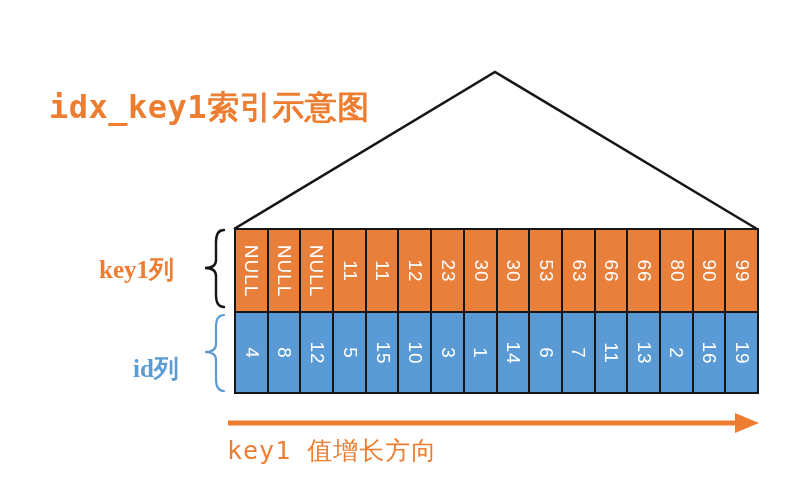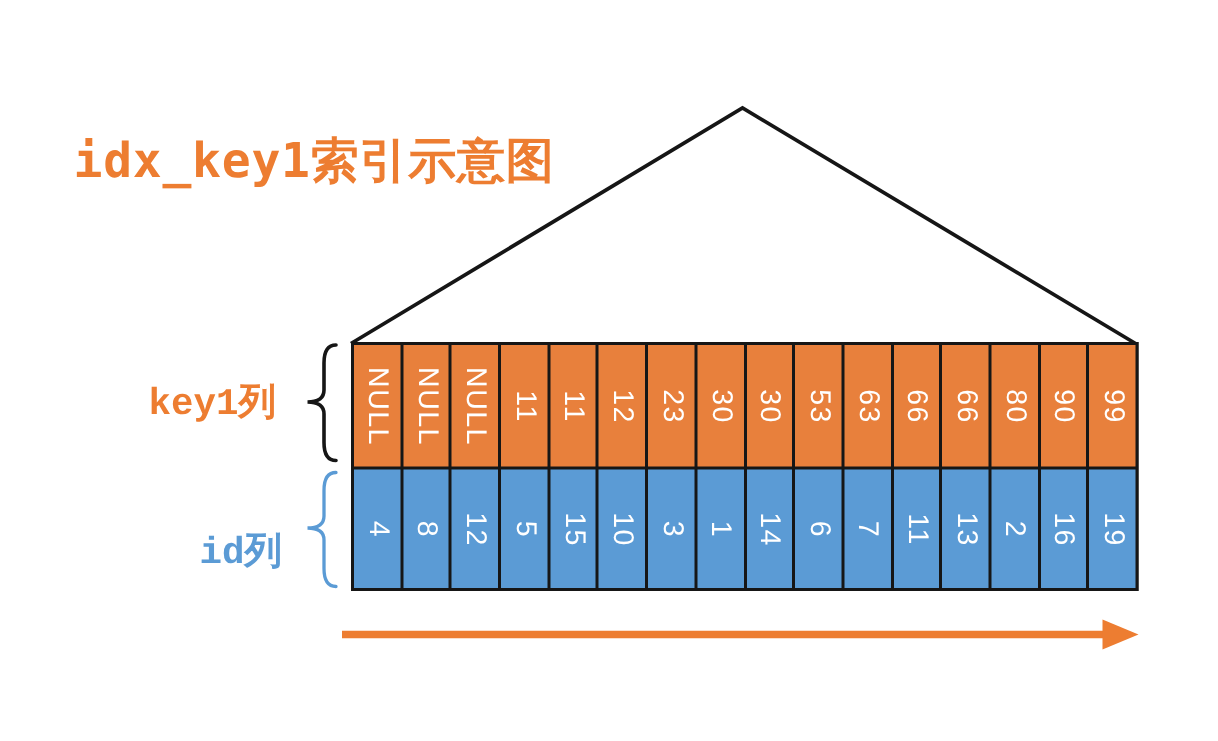--- a/index.html
+++ b/index.html
@@ -13,21 +13,21 @@
     overflow:hidden;font-family:"DejaVu Sans","Liberation Sans",sans-serif;margin-left:13px;
   }
   .overlay{position:absolute;left:0;top:0;width:812px;height:494px;pointer-events:none;}
   .title{
     position:absolute;left:36px;top:90px;
     font-family:"DejaVu Sans Mono","Liberation Mono",monospace;
     font-weight:bold;font-size:32px;line-height:1.1;color:var(--orange);
     letter-spacing:0.5px;white-space:nowrap;
   }
   .row-label{
-    position:absolute;font-family:Liberation Mono, monospace;
+    position:absolute;font-family:Liberation Serif, serif;
     font-weight:bold;font-size:25px;line-height:1.05;white-space:nowrap;
   }
   .row-label.key1{left:86px;top:257px;color:var(--orange);}
   .row-label.id{left:120px;top:356px;color:var(--blue);}
   .index-table{
     position:absolute;left:221px;top:228px;width:525px;height:166px;
     background:var(--line_black);border:2px solid var(--line_black);
     display:flex;flex-direction:column;gap:2px;
   }
   .index-row{display:grid;grid-template-columns:repeat(16,1fr);gap:2px;}
@@ -165,14 +165,15 @@
         </div>
         <div class="cell" style="background: rgb(91, 155, 213);">
           <span class="cell-text">16</span>
         </div>
         <div class="cell" style="background: rgb(91, 155, 213);">
           <span class="cell-text">19</span>
         </div>
       </div>
     </div>
 
+  <div class="arrow-label">key1 值增长方向</div>
 
 </div>
 
 </body></html>

